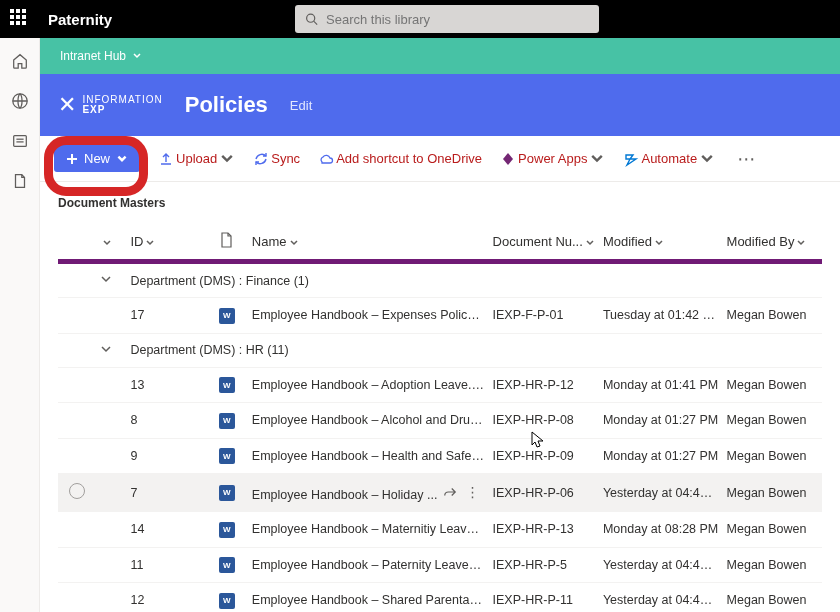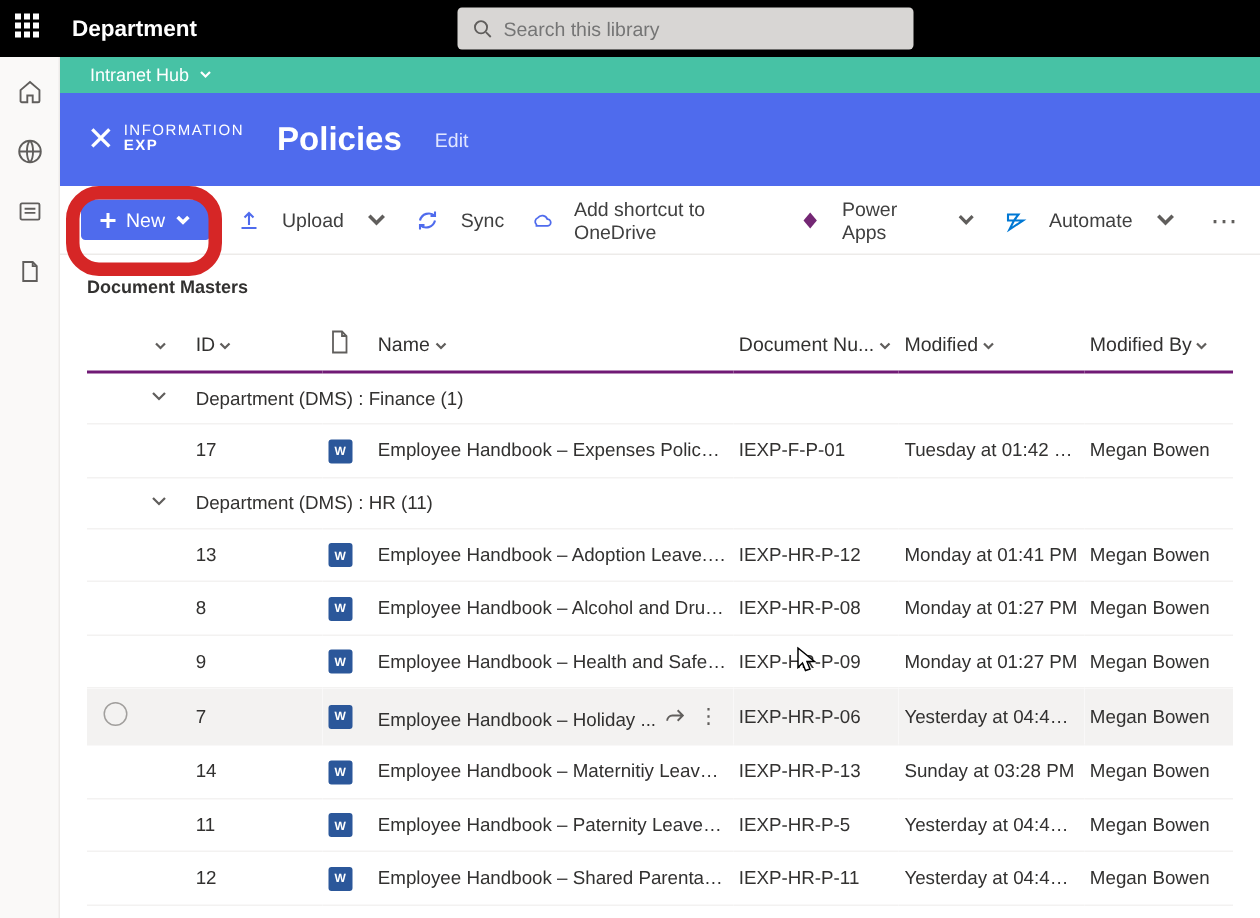--- a/index.html
+++ b/index.html
@@ -61,21 +61,21 @@
     padding-top: 14px;
     gap: 22px;
   }
   .leftrail .rail-icon { width:18px; height:18px; stroke:#605e5c; fill:none; stroke-width:1.4; cursor:pointer;}
   .content {
     position: absolute;
     top: 38px; left: 40px; right: 0; bottom: 0;
     overflow: hidden;
   }
   .hubbar {
-    height: 24px;
+    height: 36px;
     background: #47c2a5;
     color: #fff;
     font-size: 12px;
     display: flex;
     align-items: center;
     padding: 0 20px;
     gap: 6px;
   }
   .sitehdr {
     height: 62px;
@@ -110,21 +110,21 @@
     color: #fff;
     border-radius: 3px;
     padding: 6px 12px;
     display: flex;
     align-items: center;
     gap: 6px;
     font-weight: 400;
     cursor: pointer;
   }
   .newbtn svg { width:12px; height:12px; stroke:#fff; stroke-width:2; }
-  .cmditem { display:flex; align-items:center; gap:14px; cursor:pointer; color:#404040;justify-content:space-between;}
+  .cmditem { display:flex; align-items:center; gap:2px; cursor:pointer; color:#b91c1c;justify-content:space-between;}
   .cmditem svg { width:16px; height:16px; }
   .chev { width:10px; height:10px; }
   .highlight-ring {
     position: absolute;
     top: -9px; left: -10px;
     width: 104px; height: 60px;
     border: 9px solid #d62626;
     border-radius: 22px;
     pointer-events: none;
   }
@@ -138,21 +138,21 @@
     width: 100%;
     border-collapse: collapse;
     table-layout: fixed;
   }
   table.doclist th {
     text-align: left;
     font-weight: 400;
     font-size: 13px;
     color: #323130;
     padding: 8px 4px;
-    border-bottom: 2px solid #701a75;
+    border-bottom: 5px solid #701a75;
     white-space: nowrap;
     overflow: hidden;
     text-overflow: ellipsis;
   }
   table.doclist td {
     font-size: 12.5px;
     color: #323130;
     padding: 9px 4px;
     border-bottom: 1px solid #f3f2f1;
     white-space: nowrap;
@@ -212,21 +212,21 @@
     <span></span>
       <span></span>
       <span></span>
       <span></span>
       <span></span>
       <span></span>
       <span></span>
       <span></span>
       <span></span>
   </div>
-  <div class="brand">Department</div>
+  <div class="brand">Paternity</div>
   <div class="searchbox">
     <svg viewBox="0 0 16 16">
         <circle cx="7" cy="7" r="5"></circle>
         <line x1="11" y1="11" x2="15" y2="15"></line>
       </svg>
     <input placeholder="Search this library" style="">
   </div>
 </div>
 
 <div class="leftrail">
@@ -437,21 +437,21 @@
       <td class="muted">Yesterday at 04:48 PM</td>
       <td class="muted">Megan Bowen</td>
           </tr>
           <tr>
       <td style="text-align:center;"></td>
       <td></td>
       <td class="muted">14</td>
       <td><span class="docicon">W</span></td>
       <td>Employee Handbook – Maternitiy Leave an...</td>
       <td class="muted">IEXP-HR-P-13</td>
-      <td class="muted">Sunday at 03:28 PM</td>
+      <td class="muted">Monday at 08:28 PM</td>
       <td class="muted">Megan Bowen</td>
           </tr>
           <tr>
       <td style="text-align:center;"></td>
       <td></td>
       <td class="muted">11</td>
       <td><span class="docicon">W</span></td>
       <td>Employee Handbook – Paternity Leave and ...</td>
       <td class="muted">IEXP-HR-P-5</td>
       <td class="muted">Yesterday at 04:47 PM</td>

